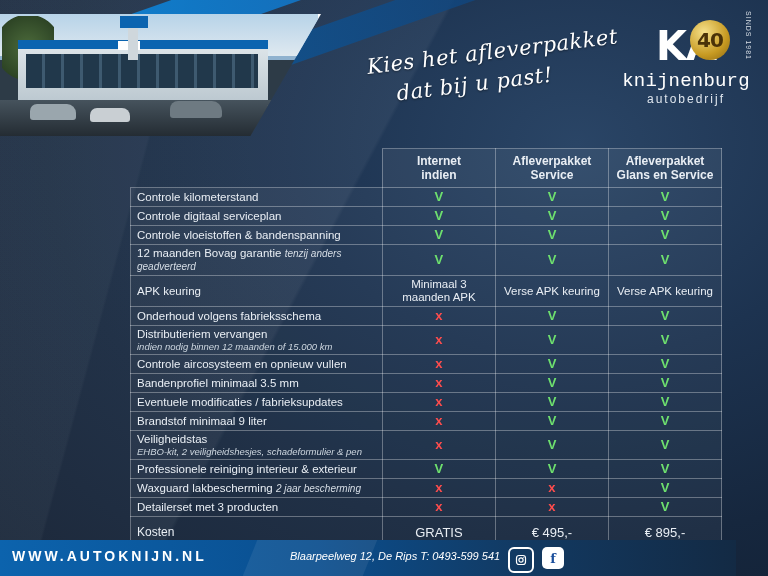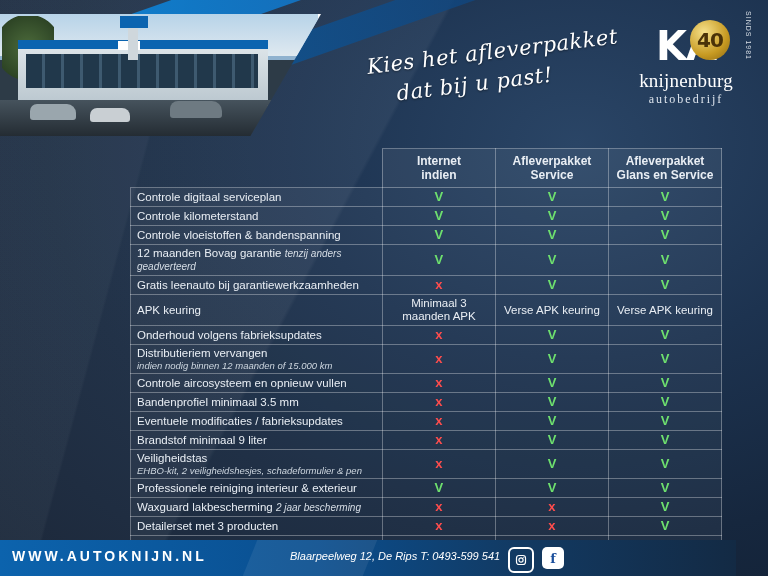--- a/index.html
+++ b/index.html
@@ -80,25 +80,25 @@
     font-family:"DejaVu Sans", sans-serif;
     font-weight:bold;font-size:40px;letter-spacing:-1px;line-height:40px;
     position:relative;display:inline-block;
   }
   .brand .forty{
     position:absolute;right:-14px;top:-6px;width:40px;height:40px;border-radius:50%;
     background:radial-gradient(circle at 35% 30%,#f5e08a,#c79a22 60%,#8a6512);
     color:#4a3208;font-size:20px;font-weight:bold;line-height:40px;
   }
   .brand .name{
-    font-family:Liberation Serif, serif;
+    font-family:Liberation Mono, monospace;
     font-size:19px;margin-top:4px;letter-spacing:.2px;
   }
   .brand .sub{
-    font-family:Liberation Serif, serif;
+    font-family:Liberation Sans, sans-serif;
     font-size:12px;color:#dfe6ee;letter-spacing:2px;
   }
   .brand .since{
     position:absolute;right:-2px;top:34px;font-size:7px;letter-spacing:1px;
     transform:rotate(90deg);transform-origin:right top;color:#d6dde5;
   }
 
   
   table.pkg{
     position:absolute;left:130px;top:148px;width:592px;
@@ -200,57 +200,51 @@
         <div>Service</div>
       </th>
       <th>
         <div>Afleverpakket</div>
         <div>Glans en Service</div>
       </th>
     </tr>
   </thead>
   <tbody id="tbody">
       <tr>
+        <td class="lbl"><span>Controle kilometerstand</span></td>
+        <td class="val"><span class="yes">V</span></td>
+        <td class="val"><span class="yes">V</span></td>
+        <td class="val"><span class="yes">V</span></td>
+      </tr>
+      <tr>
         <td class="lbl"><span>Controle digitaal serviceplan</span></td>
         <td class="val"><span class="yes">V</span></td>
         <td class="val"><span class="yes">V</span></td>
         <td class="val"><span class="yes">V</span></td>
       </tr>
       <tr>
-        <td class="lbl"><span>Controle kilometerstand</span></td>
-        <td class="val"><span class="yes">V</span></td>
-        <td class="val"><span class="yes">V</span></td>
-        <td class="val"><span class="yes">V</span></td>
-      </tr>
-      <tr>
         <td class="lbl"><span>Controle vloeistoffen &amp; bandenspanning</span></td>
         <td class="val"><span class="yes">V</span></td>
         <td class="val"><span class="yes">V</span></td>
         <td class="val"><span class="yes">V</span></td>
       </tr>
       <tr>
         <td class="lbl"><span>12 maanden Bovag garantie</span> <span class="note">tenzij anders geadverteerd</span></td>
         <td class="val"><span class="yes">V</span></td>
-        <td class="val"><span class="yes">V</span></td>
-        <td class="val"><span class="yes">V</span></td>
-      </tr>
-      <tr>
-        <td class="lbl"><span>Gratis leenauto bij garantiewerkzaamheden</span></td>
-        <td class="val"><span class="no">x</span></td>
         <td class="val"><span class="yes">V</span></td>
         <td class="val"><span class="yes">V</span></td>
       </tr>
       <tr>
         <td class="lbl"><span>APK keuring</span></td>
         <td class="val"><span class="txt">Minimaal 3 maanden APK</span></td>
         <td class="val"><span class="txt">Verse APK keuring</span></td>
         <td class="val"><span class="txt">Verse APK keuring</span></td>
       </tr>
       <tr>
-        <td class="lbl"><span>Onderhoud volgens fabrieksupdates</span></td>
+        <td class="lbl"><span>Onderhoud volgens fabrieksschema</span></td>
         <td class="val"><span class="no">x</span></td>
         <td class="val"><span class="yes">V</span></td>
         <td class="val"><span class="yes">V</span></td>
       </tr>
       <tr>
         <td class="lbl"><span>Distributieriem vervangen</span><span class="note-blk">indien nodig binnen 12 maanden of 15.000 km</span></td>
         <td class="val"><span class="no">x</span></td>
         <td class="val"><span class="yes">V</span></td>
         <td class="val"><span class="yes">V</span></td>
       </tr>

